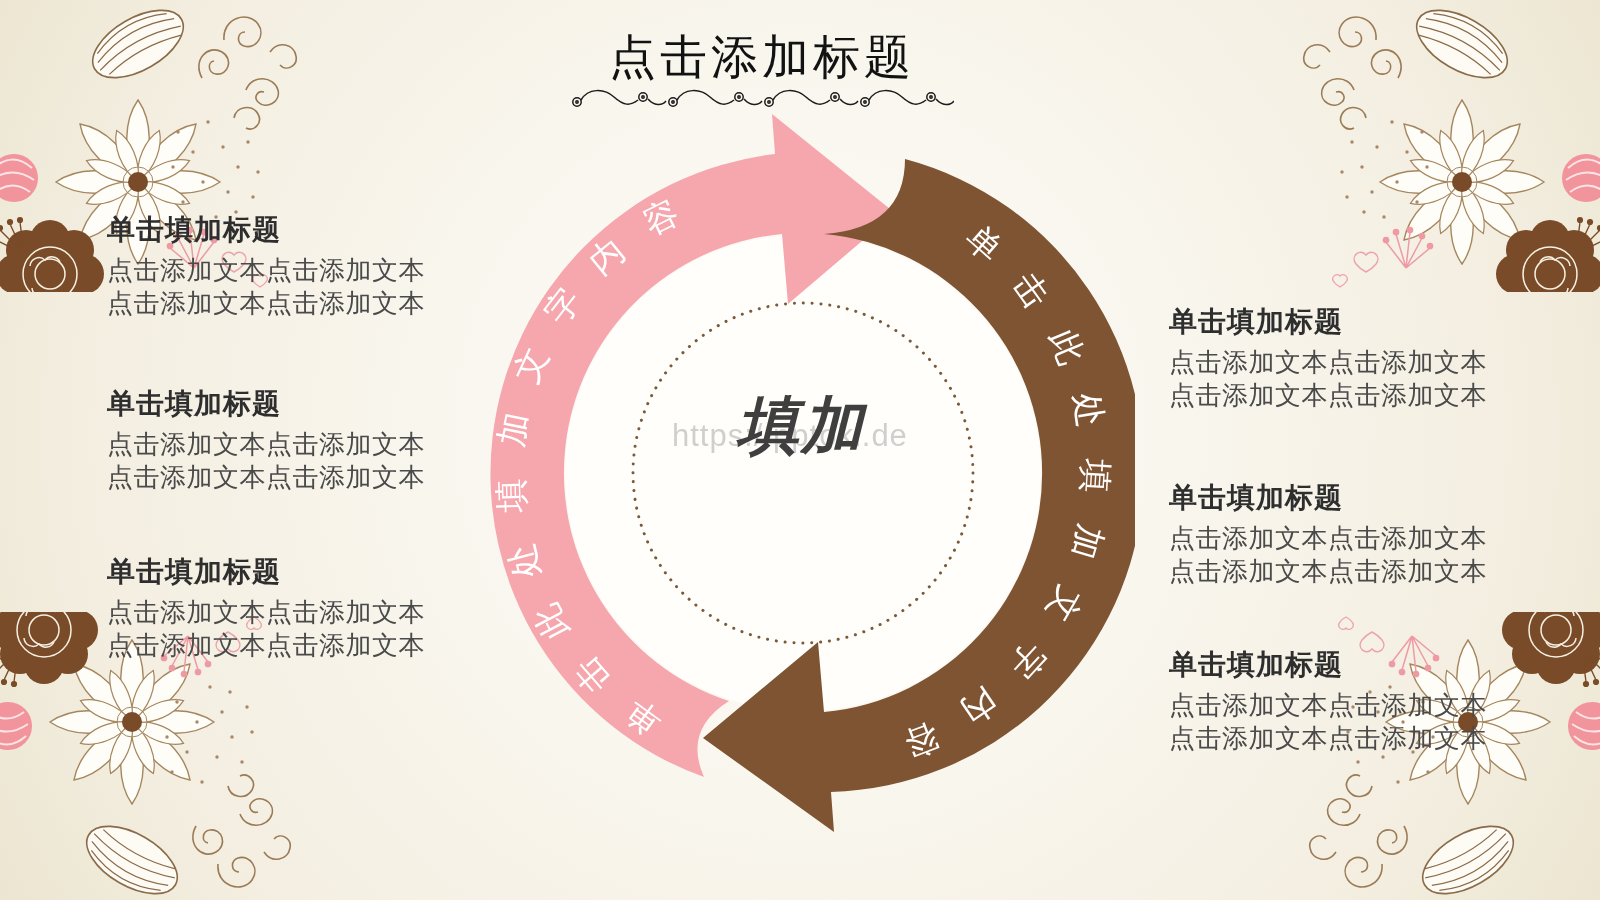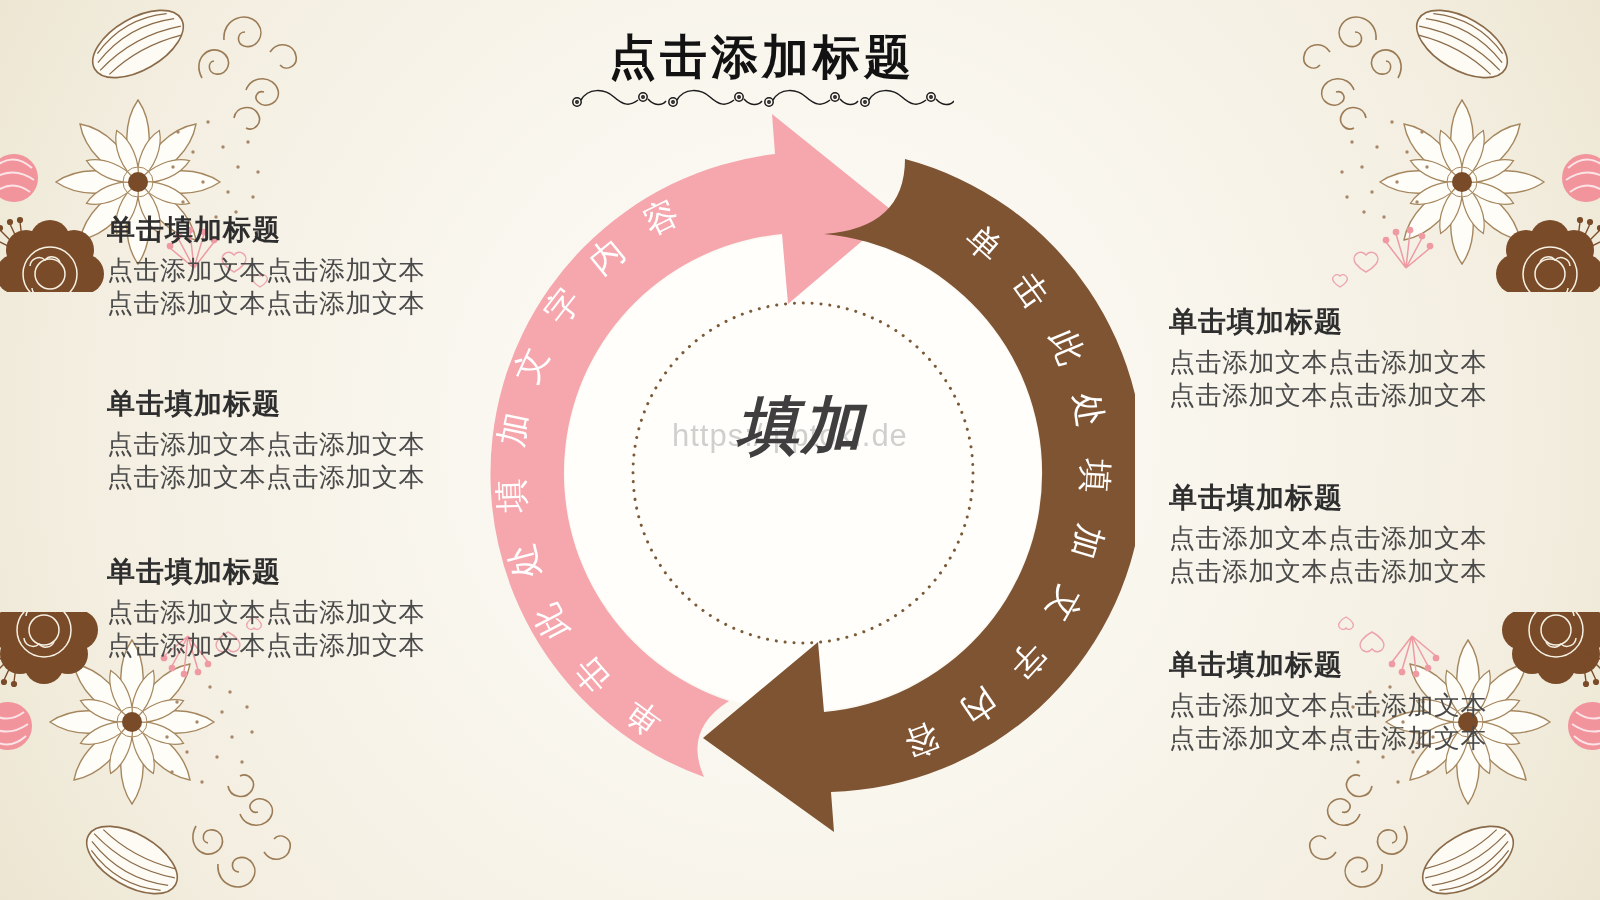--- a/index.html
+++ b/index.html
@@ -14,21 +14,21 @@
   
   .corner{position:absolute;width:310px;height:310px;z-index:1;pointer-events:none;}
   .corner.tl{left:-12px;top:-18px;}
   .corner.tr{right:-12px;top:-18px;transform:scaleX(-1);}
   .corner.bl{left:-18px;bottom:-22px;transform:scaleY(-1);}
   .corner.br{right:-18px;bottom:-22px;transform:scale(-1,-1);}
 
   
   .title{
     position:absolute;top:26px;left:50%;transform:translateX(calc(-50% - 38px));
-    font-size:47px;font-weight:700;color:#121212;letter-spacing:4px;z-index:3;white-space:nowrap;
+    font-size:47px;font-weight:400;color:#121212;letter-spacing:4px;z-index:3;white-space:nowrap;
   }
   .divider{position:absolute;top:86px;left:570px;z-index:3;}
 
   
   .diagram{position:absolute;left:475px;top:108px;z-index:2;}
   .arc-label{font-size:34px;font-weight:500;fill:#ffffff;letter-spacing:30px;}
   .center-title{
     position:absolute;left:668px;top:382px;width:265px;z-index:4;
     text-align:center;font-size:62px;font-weight:800;color:#3f3f3f;line-height:1.42;letter-spacing:2px;font-style:italic;
   }

